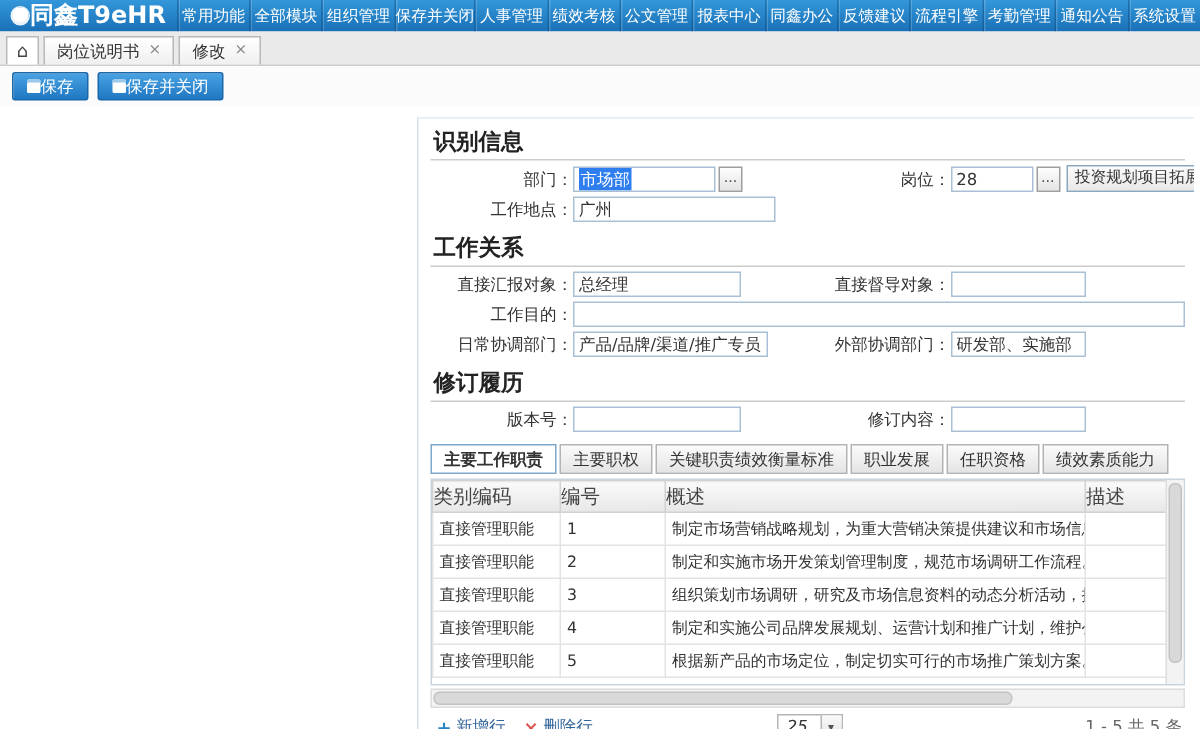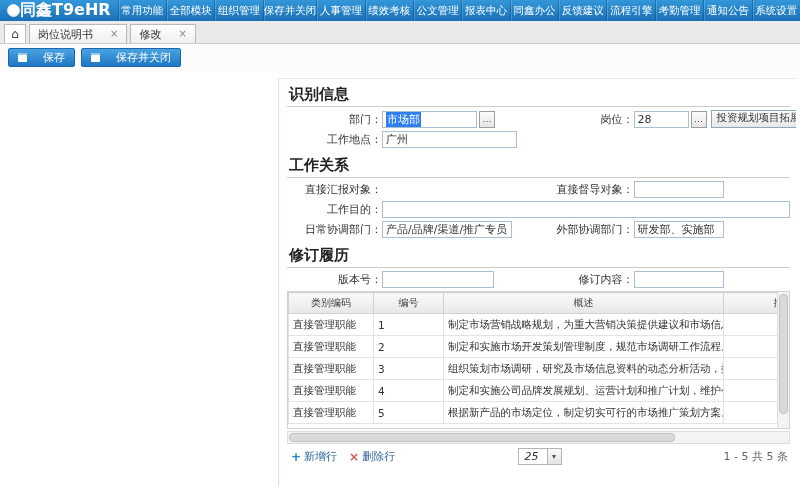--- a/index.html
+++ b/index.html
@@ -9,26 +9,26 @@
   
   .topbar { height:21px; background:linear-gradient(#3397da,#1a70b6); display:flex; align-items:stretch; color:#fff; overflow:hidden; }
   .logo { display:flex; align-items:center; gap:0; padding:0 7px; font-weight:bold; font-size:16px; white-space:nowrap; }
   .logo-icon { width:13px; height:13px; border-radius:50%; background:radial-gradient(circle at 50% 40%, #ffffff 55%, #bcd9f0 100%); border:1px solid #e8f2fa; flex:none; }
   .menu { display:flex; flex:1; }
   .menu-item { flex:1; display:flex; align-items:center; justify-content:center; font-size:10.5px; white-space:nowrap; border-left:1px solid rgba(10,70,120,.45); box-shadow:inset 1px 0 0 rgba(255,255,255,.18); cursor:pointer; }
 
   
   .tabbar { height:23px; background:#eaeaea; border-bottom:1px solid #cccccc; display:flex; align-items:flex-end; gap:3px; padding:3px 4px 0 4px; }
   .home-btn { width:22px; height:19px; background:#fff; border:1px solid #b9b9b9; border-bottom:none; display:flex; align-items:center; justify-content:center; font-size:12px; color:#444; cursor:pointer; }
-  .tab { height:19px; background:linear-gradient(#ffffff,#efefef); border:1px solid #b9b9b9; border-bottom:none; display:flex; align-items:center; gap:17px; padding:0 8px; font-size:11px; color:#333; cursor:pointer; white-space:nowrap; }
+  .tab { height:19px; background:linear-gradient(#ffffff,#efefef); border:1px solid #b9b9b9; border-bottom:none; display:flex; align-items:center; gap:6px; padding:0 8px; font-size:11px; color:#333; cursor:pointer; white-space:nowrap; }
   .tab .close { color:#888; font-size:10px; line-height:1; cursor:pointer; }
 
   
   .toolbar { height:27px; display:flex; align-items:center; gap:6px; padding:0 8px; background:#fbfbfb; }
-  .btn-primary { display:flex; align-items:center; gap:16px; height:19px; padding:0 9px; background:linear-gradient(#49a2e2,#1f78c2); border:1px solid #1a68aa; border-radius:2px; color:#fff; font-size:11px; cursor:pointer; white-space:nowrap; }
+  .btn-primary { display:flex; align-items:center; gap:0; height:19px; padding:0 9px; background:linear-gradient(#49a2e2,#1f78c2); border:1px solid #1a68aa; border-radius:2px; color:#fff; font-size:11px; cursor:pointer; white-space:nowrap; }
   .save-icon { width:9px; height:9px; background:#fff; border-radius:1px; box-shadow:inset 0 2px 0 #9cc8ea; flex:none; }
 
   
   .panel { position:absolute; left:278px; top:78px; right:4px; bottom:2px; border-left:1px solid #d4e0ea; border-top:1px solid #e4ecf3; padding:3px 6px 0 8px; background:#fff; overflow:hidden; }
 
   .section-title { font-weight:bold; font-size:15px; color:#222; padding:3px 0 2px 2px; border-bottom:1px solid #cccccc; margin-bottom:3px; }
   .section-title.mt { margin-top:5px; }
 
   .frow { display:flex; align-items:center; margin:3px 0; }
   .fcol { flex:1; display:flex; align-items:center; min-width:0; }
@@ -42,21 +42,21 @@
   .grey-btn { height:18px; border:1px solid #8ca8be; background:linear-gradient(#fcfcfc,#e8e8e8); padding:0 5px; font-size:10.5px; margin-left:4px; cursor:pointer; color:#333; white-space:nowrap; flex:none; }
 
   
   .dtabs { display:flex; gap:2px; margin-top:8px; align-items:flex-end; }
   .dtab { height:20px; display:flex; align-items:center; padding:0 8px; border:1px solid #b3b3b3; background:linear-gradient(#fbfbfb,#e4e4e4); cursor:pointer; font-size:11px; white-space:nowrap; color:#333; }
   .dtab.active { background:#fff; border-color:#7fa8c8; font-weight:bold; }
 
   
   .grid-wrap { margin-top:3px; border:1px solid #c9d4de; position:relative; height:138px; overflow:hidden; }
   table { border-collapse:collapse; width:555px; table-layout:fixed; }
-  th { background:linear-gradient(#fafafa,#e7e7e7); border:1px solid #d2d2d2; height:21px; font-weight:normal; color:#444; font-size:10px; text-align:center; white-space:nowrap; overflow:hidden; }
+  th { background:linear-gradient(#fafafa,#e7e7e7); border:1px solid #d2d2d2; height:21px; font-weight:normal; color:#444; font-size:13px; text-align:left; white-space:nowrap; overflow:hidden; }
   td { border:1px solid #e3e3e3; height:22px; padding:0 4px; font-size:10.5px; color:#333; white-space:nowrap; overflow:hidden; }
   .vscroll { position:absolute; right:0; top:0; bottom:0; width:12px; background:#f3f3f3; border-left:1px solid #dddddd; }
   .vscroll .vthumb { position:absolute; left:1px; right:1px; top:2px; height:88%; background:#d9d9d9; border:1px solid #c2c2c2; border-radius:4px; }
 
   .hscroll { height:13px; background:#f3f3f3; border:1px solid #dddddd; margin-top:2px; position:relative; }
   .hscroll .hthumb { position:absolute; left:1px; top:1px; bottom:1px; width:77%; background:#d9d9d9; border:1px solid #c2c2c2; border-radius:4px; }
 
   
   .gfooter { display:flex; align-items:center; margin-top:3px; padding:0 2px 0 4px; height:19px; }
   .gf-left { display:flex; align-items:center; gap:12px; flex:1; }
@@ -142,20 +142,21 @@
   <div class="frow">
     <span class="flabel">工作地点：</span>
     <input class="finput w135" value="广州" style="">
   </div>
 
   <div class="section-title mt">工作关系</div>
 
   <div class="frow">
     <div class="fcol">
       <span class="flabel">直接汇报对象：</span>
+      <input class="finput w112" value="总经理" style="">
     </div>
     <div class="fcol">
       <span class="flabel">直接督导对象：</span>
       <input class="finput w90" value="" style="">
     </div>
   </div>
 
   <div class="frow">
     <span class="flabel">工作目的：</span>
     <input class="finput grow" value="" style="">
@@ -178,20 +179,28 @@
     <div class="fcol">
       <span class="flabel">版本号：</span>
       <input class="finput w112" value="" style="">
     </div>
     <div class="fcol">
       <span class="flabel">修订内容：</span>
       <input class="finput w90" value="" style="">
     </div>
   </div>
 
+  <div class="dtabs">
+    <div class="dtab active">主要工作职责</div>
+    <div class="dtab">主要职权</div>
+    <div class="dtab">关键职责绩效衡量标准</div>
+    <div class="dtab">职业发展</div>
+    <div class="dtab">任职资格</div>
+    <div class="dtab">绩效素质能力</div>
+  </div>
 
   <div class="grid-wrap">
     <table>
       <colgroup>
           <col style="width:85px">
           <col style="width:70px">
           <col style="width:280px">
           <col style="width:120px">
         </colgroup>
       <thead>

